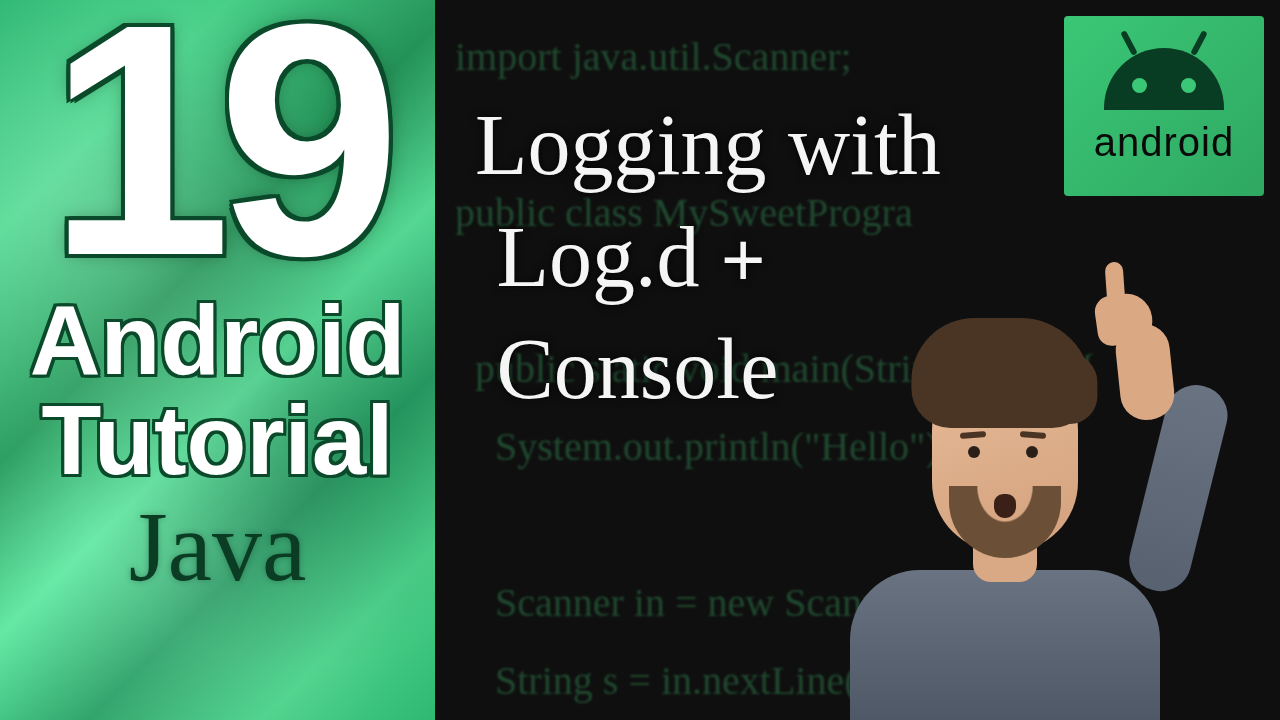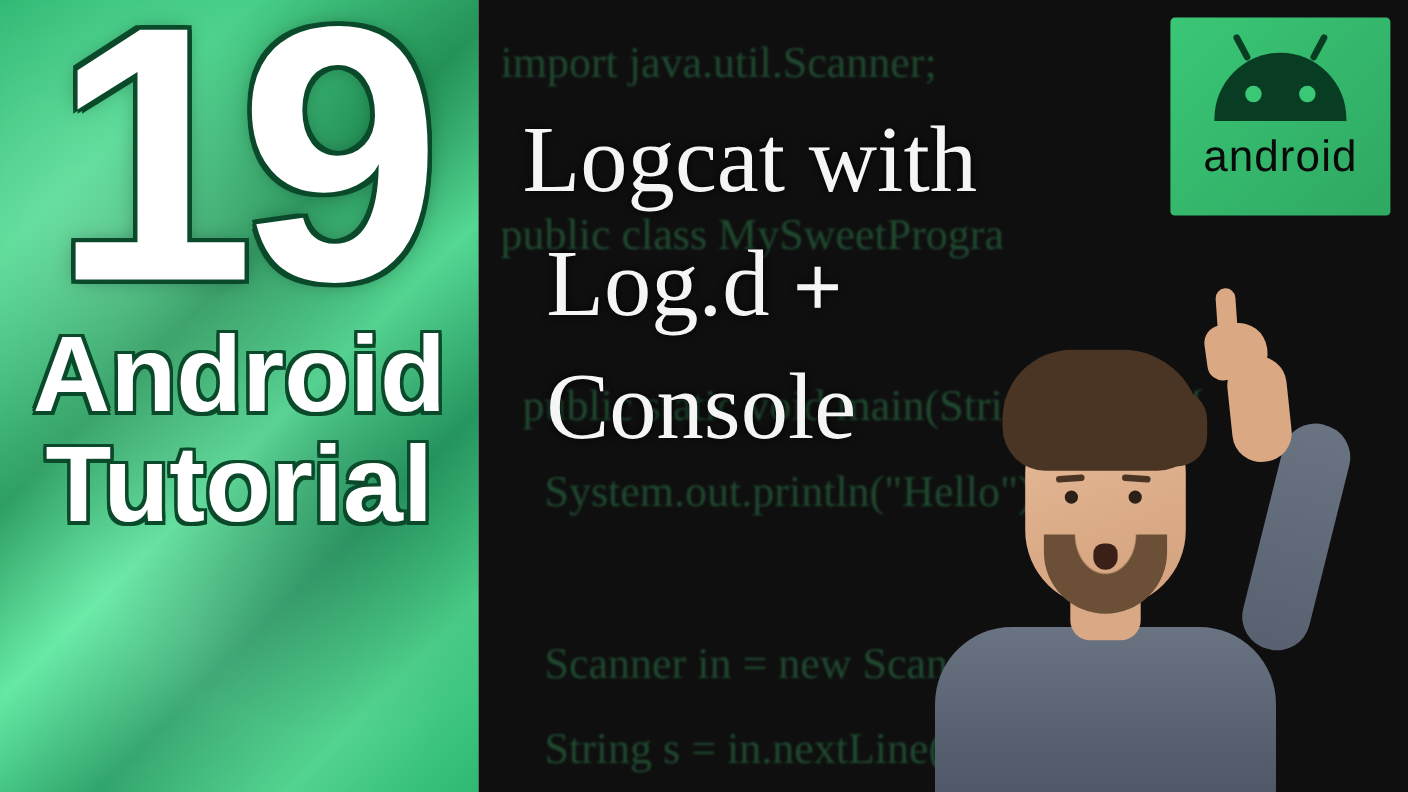--- a/index.html
+++ b/index.html
@@ -287,41 +287,42 @@
 </style>
 </head>
 <body>
 
 <div class="thumbnail">
 
   <div class="left-panel">
     <div class="big-number">19</div>
     <div class="android-label">Android</div>
     <div class="tutorial-label">Tutorial</div>
+    <div class="java-label">Java</div>
   </div>
 
   <div class="right-panel">
 
     <div class="code-bg">import java.util.Scanner;
 
 public class MySweetProgra
 
   public static void main(String[] args) {
     System.out.println("Hello");
 
     Scanner in = new Scanner(System.in)
     String s = in.nextLine()
 
     int x = 5; //declared a
 
     System.out.println(x);
   }</div>
 
     <div class="title-text">
-      <div>Logcat with</div>
+      <div>Logging with</div>
       <div>
         &nbsp;<span>Log.d</span>
         <span class="title-plus">+</span>
       </div>
       <div>&nbsp;<span>Console</span></div>
     </div>
 
     <div class="android-badge">
       <div class="robot-head">
         <div class="antenna-l"></div>

